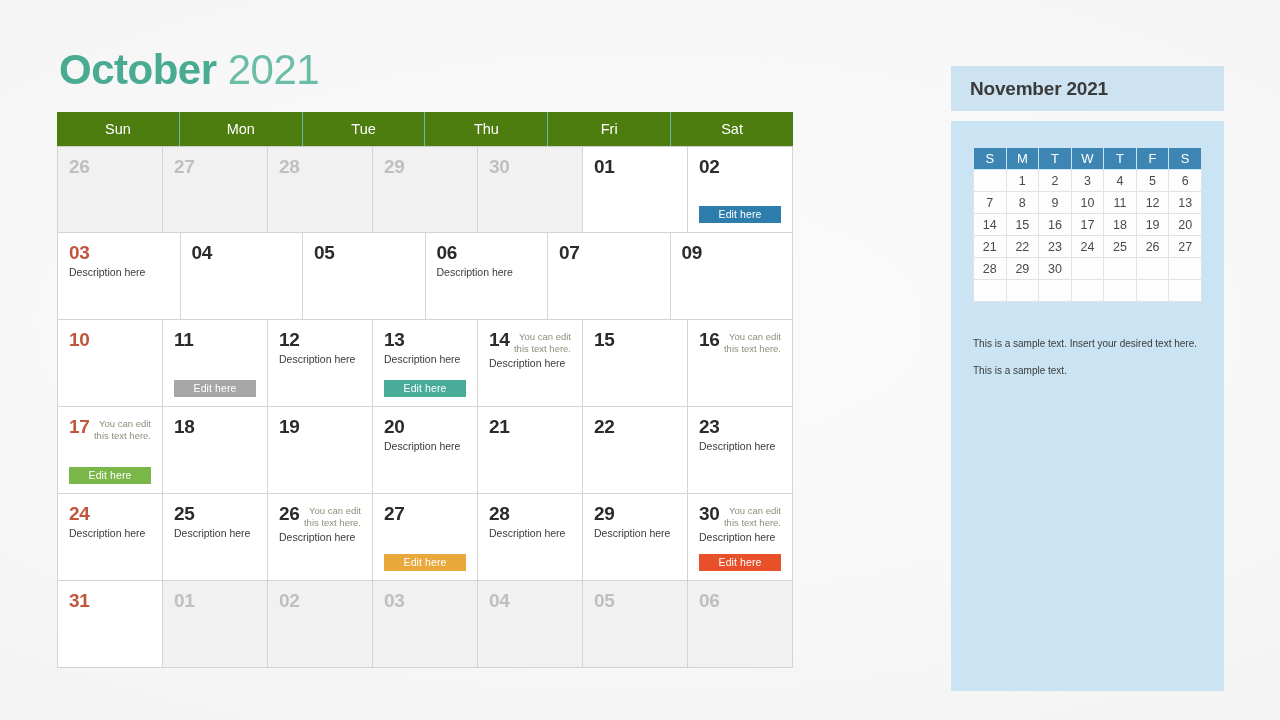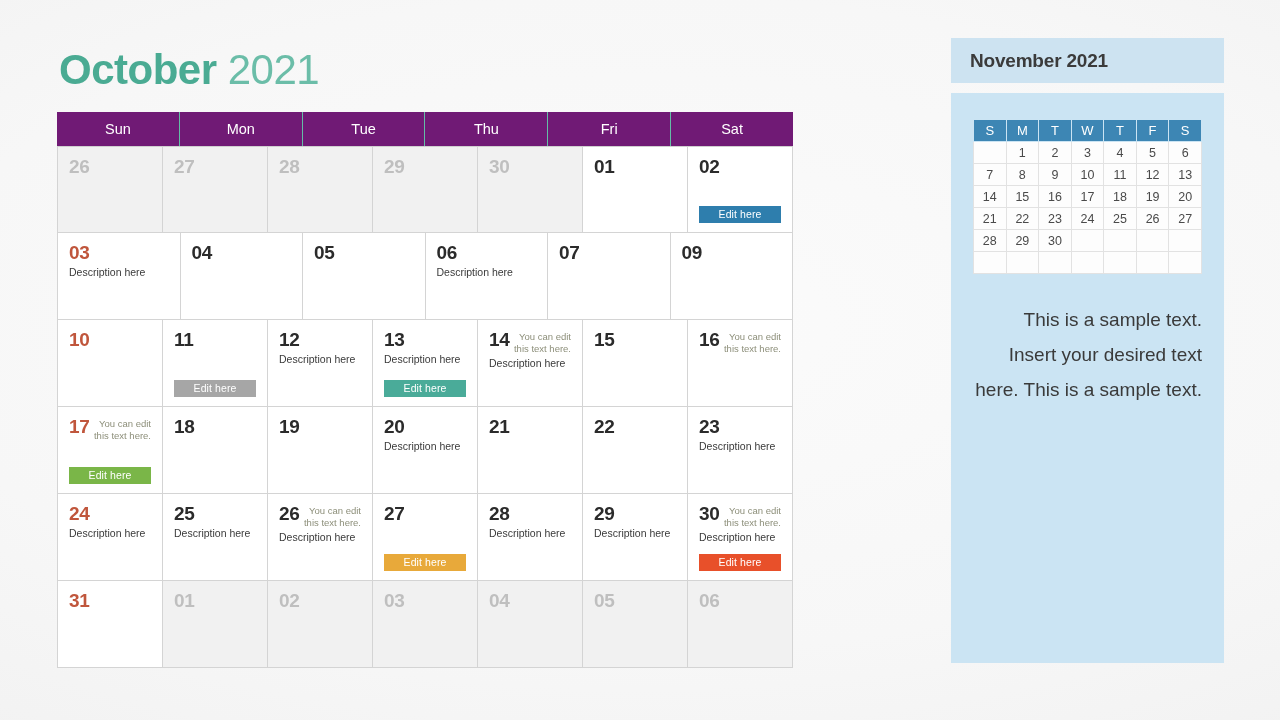--- a/index.html
+++ b/index.html
@@ -36,21 +36,21 @@
     font-weight: bold;
     color: #4aab93;
   }
   #calendar-title .year {
     font-weight: normal;
     color: #6bbda8;
   }
 
   .weekday-row {
     display: flex;
-    background: #701a75;
+    background: #4d7c0f;
     height: 34px;
   }
   .weekday-cell {
     flex: 1 1 0;
     color: #ffffff;
     font-size: 14.5px;
     display: flex;
     align-items: center;
     justify-content: center;
     border-right: 1px solid #64bda6;
@@ -115,21 +115,21 @@
     text-align: center;
     color: #ffffff;
     font-size: 10.5px;
     letter-spacing: 0.1px;
   }
 
   
   #side-panel {
     position: absolute;
     left: 951px;
-    top: 38px;
+    top: 66px;
     width: 273px;
   }
 
   #mini-month-title {
     background: #cde3f1;
     height: 45px;
     display: flex;
     align-items: center;
     padding-left: 19px;
     font-size: 19px;
@@ -166,24 +166,23 @@
     text-align: center;
     font-size: 12.5px;
     color: #4a4a4a;
     background: #fdfdfd;
   }
 
   #side-text {
     margin-top: 28px;
   }
   #side-text p {
-    font-size: 19px;
-    line-height: 35px;
+    font-size: 10px;
+    line-height: 27px;
     color: #3a3a3a;
-    text-align: right;
   }
   #side-text p + p { margin-top: 27px; }
 </style>
 </head>
 <body>
 
 <div id="main-calendar">
 
   <div id="calendar-title">
     <span class="month">October</span>

